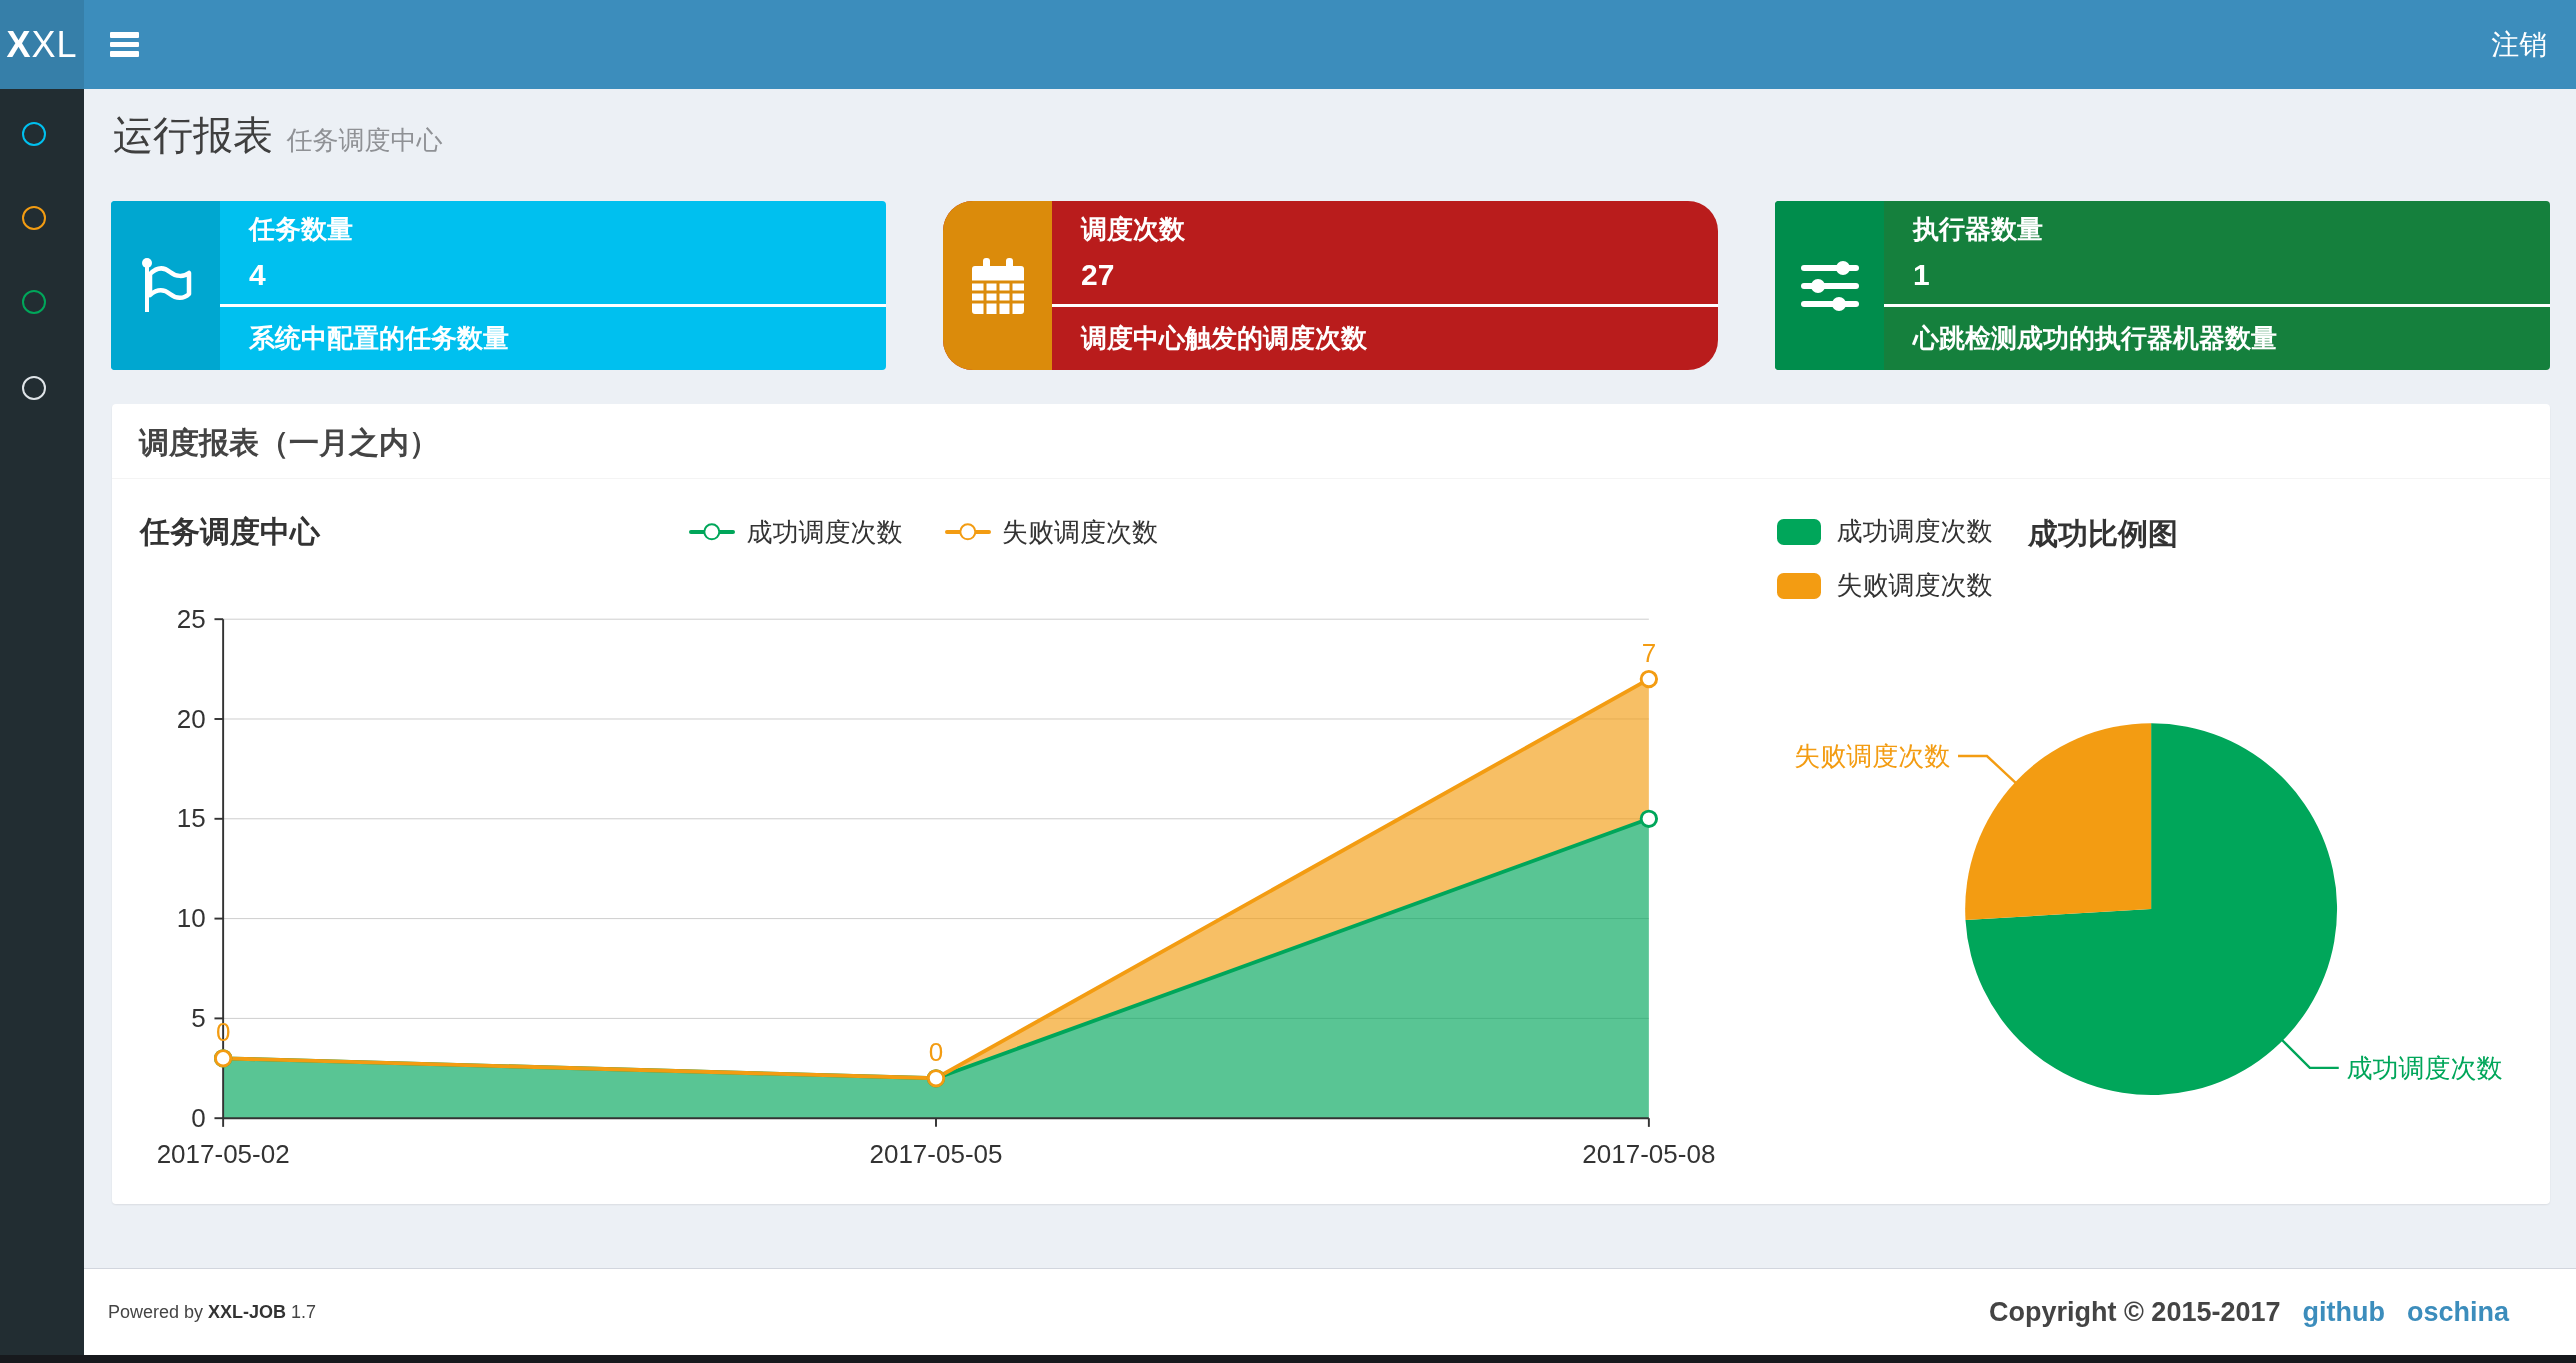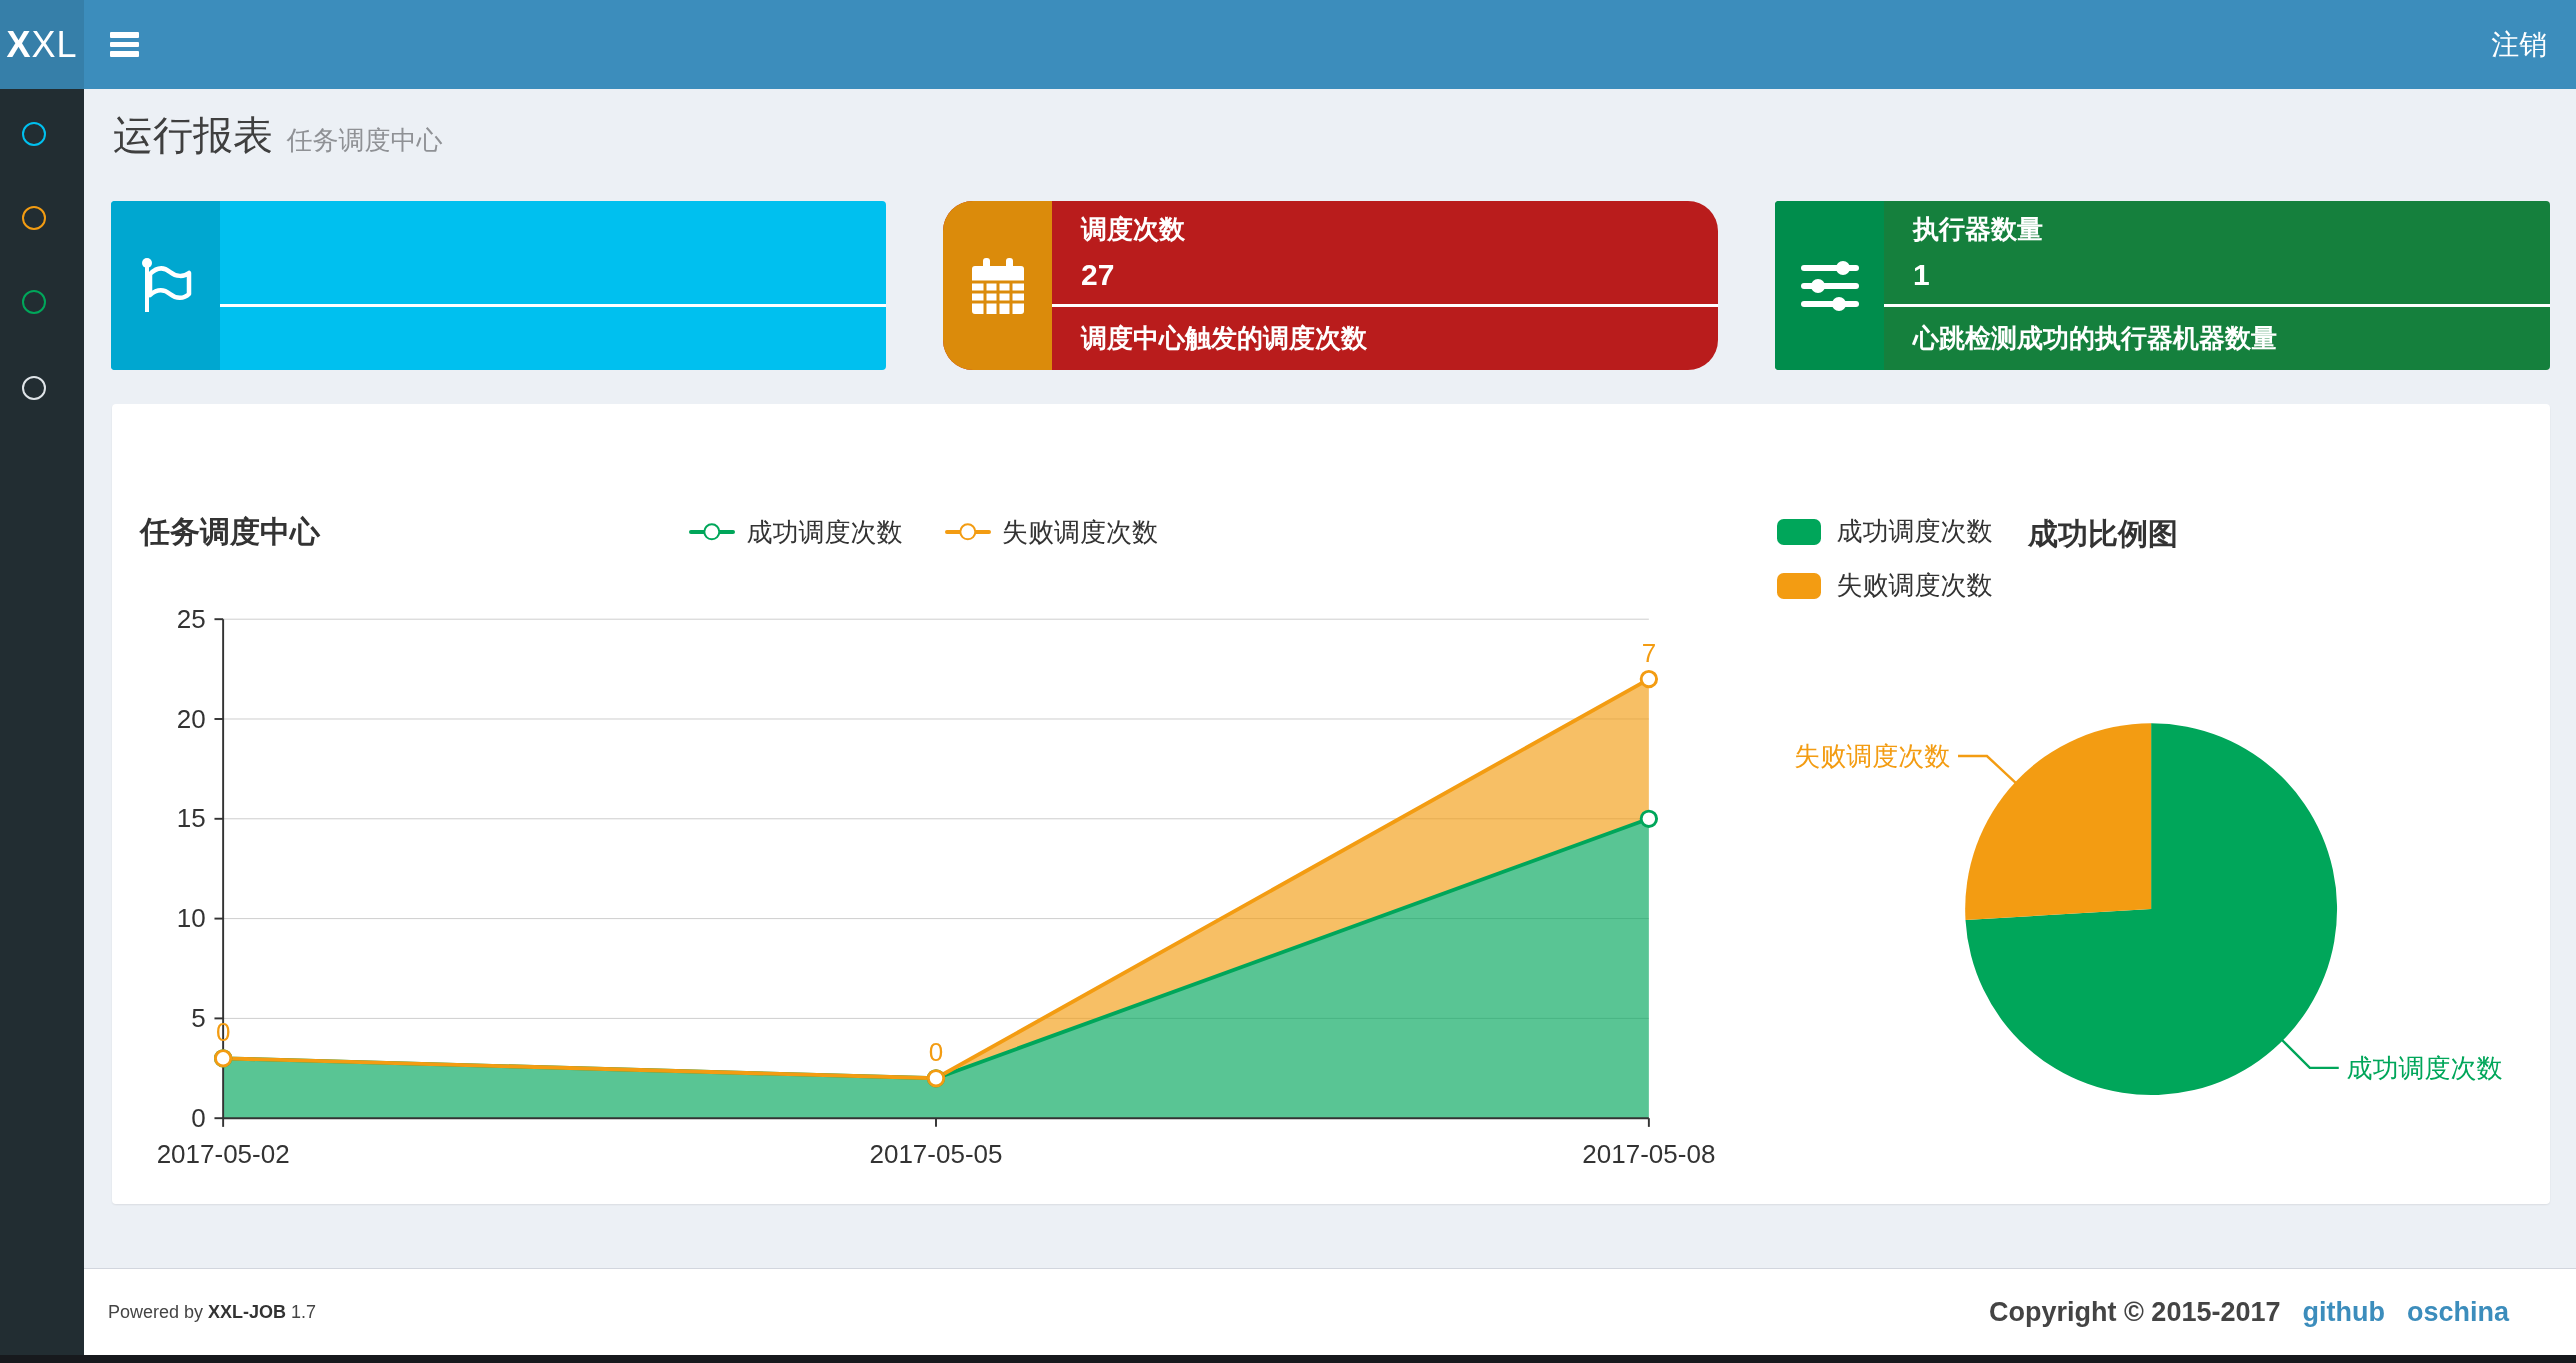--- a/index.html
+++ b/index.html
@@ -102,20 +102,25 @@
     <h1 class="page-title">运行报表</h1><span class="page-subtitle">任务调度中心</span>
   </div>
 
   <div class="card" style="left: 111px; background: rgb(0, 192, 239);">
     <div class="card-icon" style="background: rgb(0, 167, 208); color: rgb(0, 167, 208);">
       <svg width="64" height="64" viewBox="0 0 64 64">
         <circle cx="13" cy="9" r="5" fill="#fff"></circle>
         <line x1="13" y1="13" x2="13" y2="58" stroke="#fff" stroke-width="4"></line>
         <path d="M16 20 C 23 13, 30 13, 36 18 C 42 23, 50 23, 55 19 L 55 40 C 50 45, 42 45, 36 40 C 30 35, 23 35, 16 41 Z" fill="none" stroke="#fff" stroke-width="4.5" stroke-linejoin="round"></path>
       </svg>
+    </div>
+    <div class="card-body">
+      <div class="card-title">任务数量</div>
+      <div class="card-value">4</div>
+      <div class="card-caption">系统中配置的任务数量</div>
     </div>
     <div class="card-divider"></div>
   </div>
 
   <div class="card" style="left: 943px; background: #b91c1c; border-radius: 30px;">
     <div class="card-icon" style="background: rgb(219, 139, 11); color: rgb(219, 139, 11);">
       <svg width="64" height="64" viewBox="0 0 64 64">
         <rect x="17" y="4" width="7" height="16" rx="3" fill="#fff"></rect>
         <rect x="40" y="4" width="7" height="16" rx="3" fill="#fff"></rect>
         <rect x="6" y="12" width="52" height="48" rx="3" fill="#fff"></rect>
@@ -152,20 +157,23 @@
     </div>
     <div class="card-body">
       <div class="card-title">执行器数量</div>
       <div class="card-value">1</div>
       <div class="card-caption">心跳检测成功的执行器机器数量</div>
     </div>
     <div class="card-divider"></div>
   </div>
 
   <section class="panel">
+    <div class="panel-header">
+      <div class="panel-title">调度报表（一月之内）</div>
+    </div>
 
     <div class="chart-title" id="line-chart-title">任务调度中心</div>
     <div class="lc-legend" id="lc-legend">
         <div class="lc-item">
           <span class="lc-marker" style="background: rgb(0, 166, 90);">
             <span class="ring" style="border-color: rgb(0, 166, 90);"></span>
           </span>
           <span class="lc-label">成功调度次数</span>
         </div>
         <div class="lc-item">

